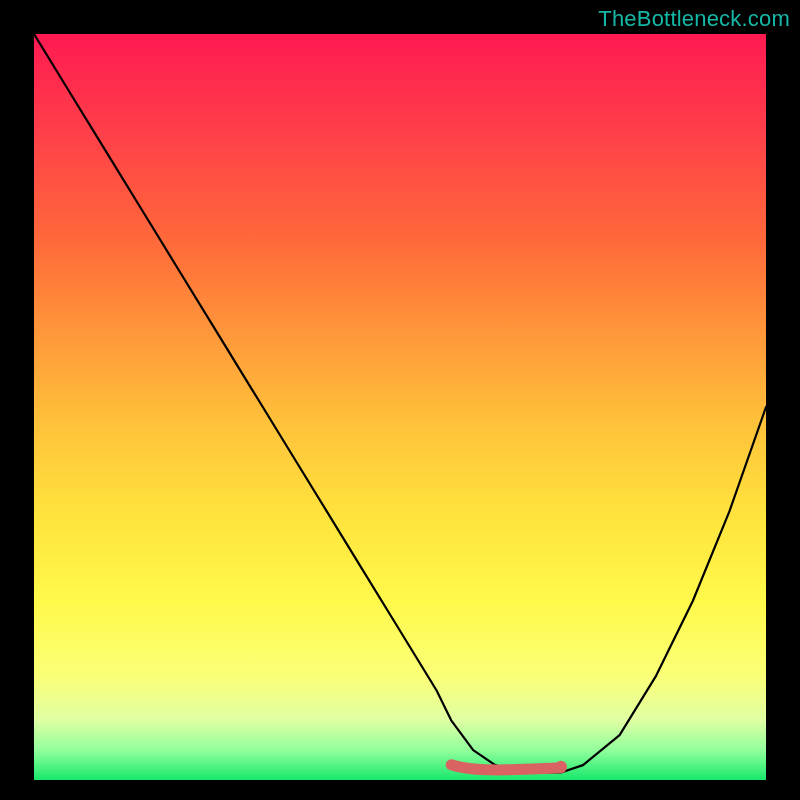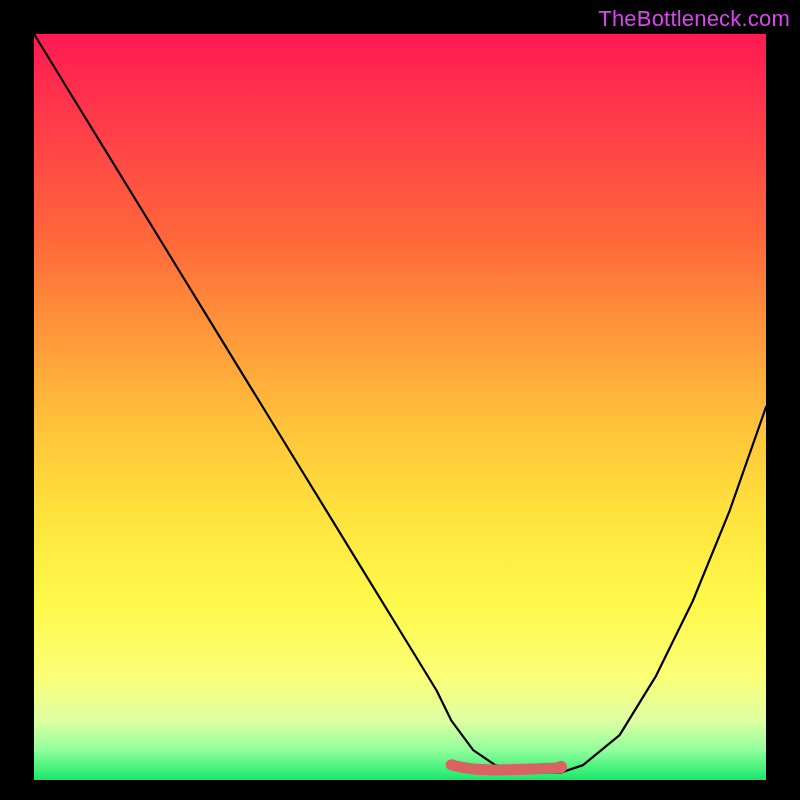--- a/index.html
+++ b/index.html
@@ -43,21 +43,21 @@
     position: absolute;
     left: 0;
     top: 0;
     width: 732px;
     height: 746px;
   }
   .watermark {
     position: absolute;
     top: 6px;
     right: 10px;
-    color: #d946ef;
+    color: #14b8a6;
     font-size: 22px;
     letter-spacing: 0.2px;
     user-select: none;
   }
 </style>
 </head>
 <body>
 
 <div class="frame">
   <div class="gradient"></div>

